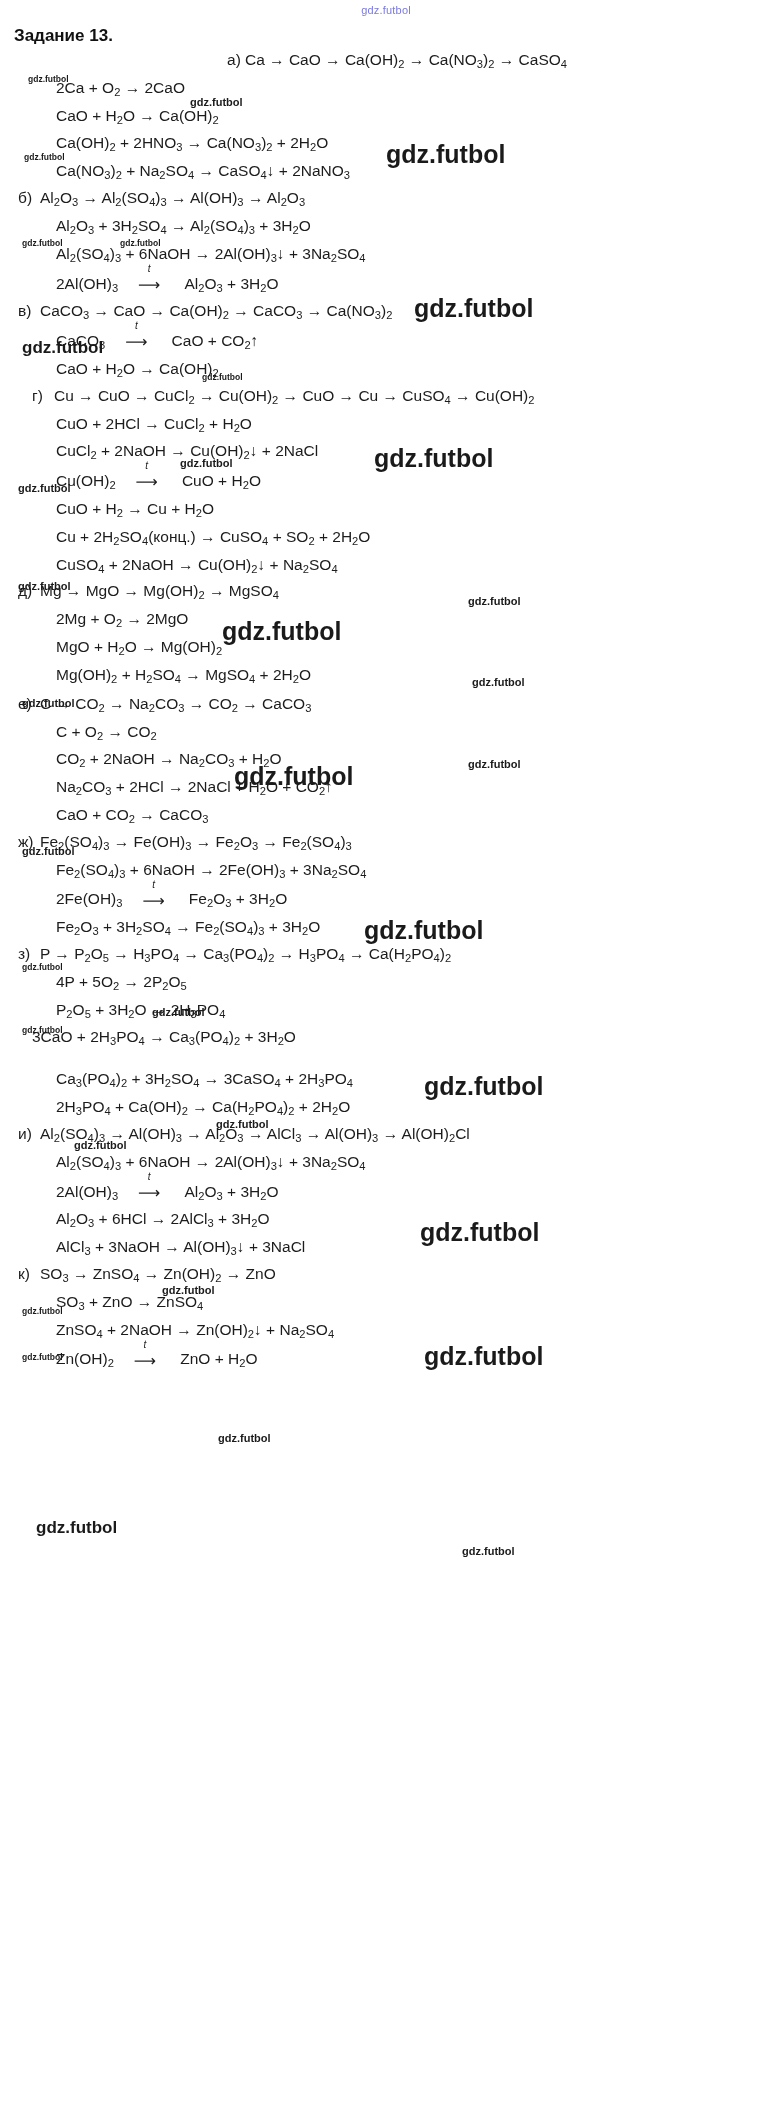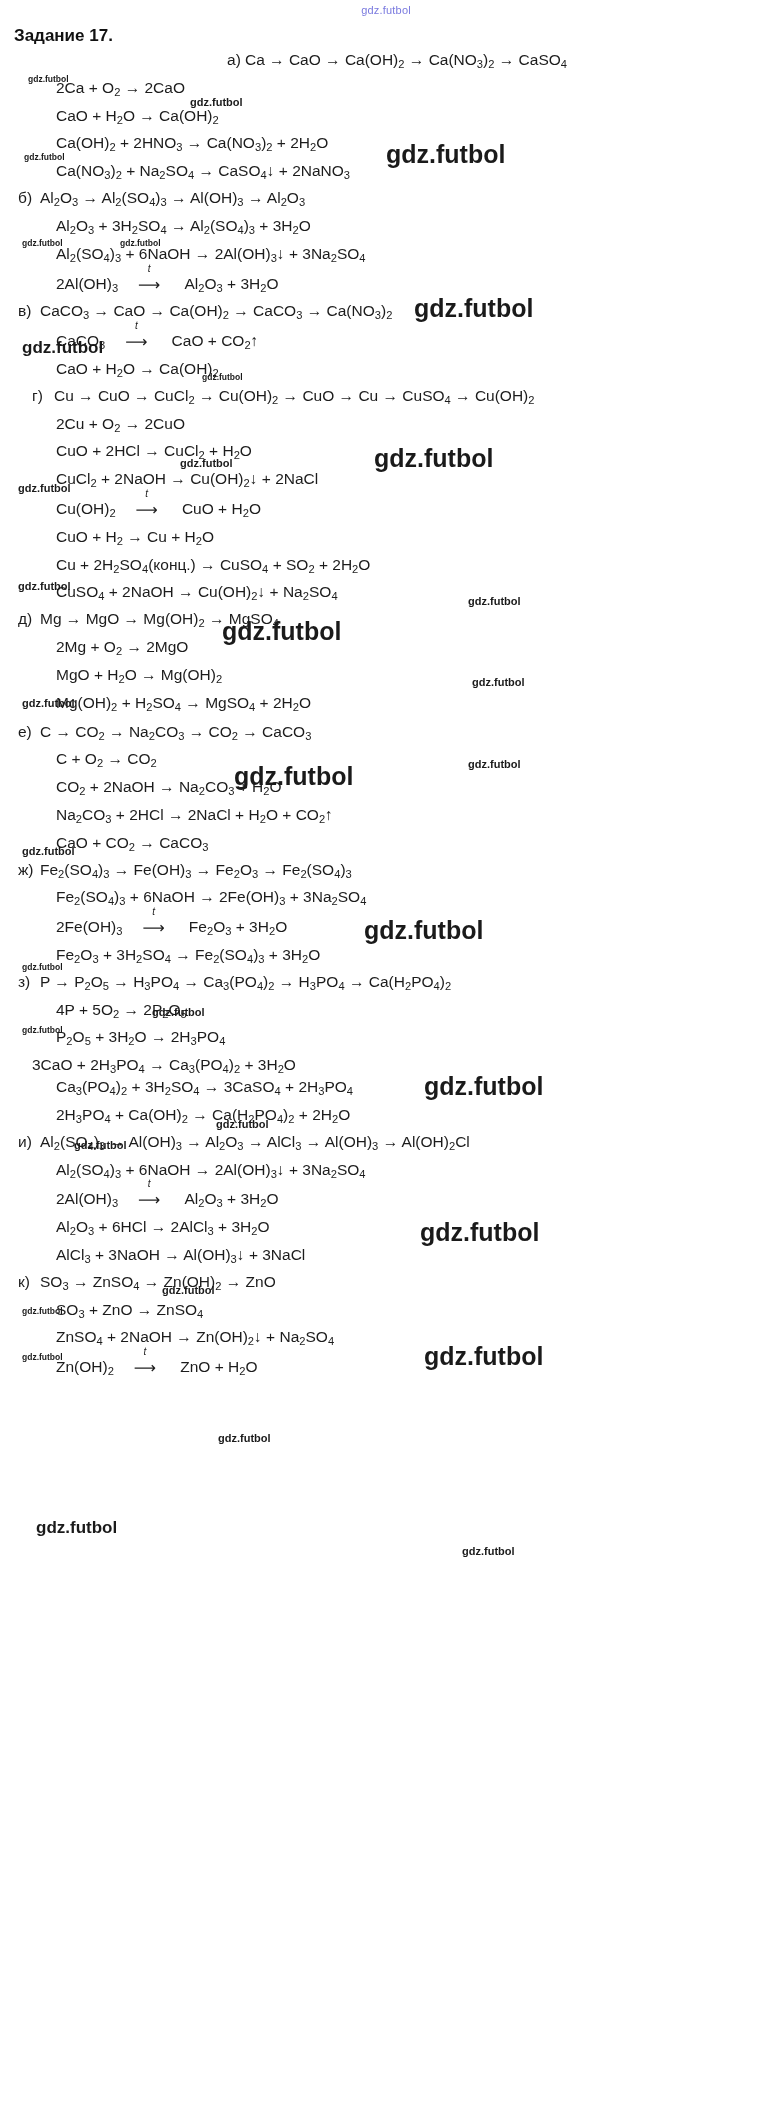--- a/index.html
+++ b/index.html
@@ -80,21 +80,21 @@
   .wm.sm{font-size:11px;font-weight:bold;}
   .wm.xs{font-size:8.5px;font-weight:bold;}
 </style>
 </head>
 <body>
 
 <div id="page">
 
   <div class="top-wm">gdz.futbol</div>
 
-  <div class="title">Задание 17.</div>
+  <div class="title">Задание 13.</div>
 
   <div id="content">
       <div class="block" style="margin-top: 2px;">
         <div class="line" style="margin-left: 18px; text-align: center;"><span class="lbl">а)</span>Ca → CaO → Ca(OH)<sub>2</sub> → Ca(NO<sub>3</sub>)<sub>2</sub> → CaSO<sub>4</sub></div>
         <div class="line" style="margin: 9px 0px 0px 56px;">2Ca + O<sub>2</sub> → 2CaO</div>
         <div class="line" style="margin: 9px 0px 0px 56px;">CaO + H<sub>2</sub>O → Ca(OH)<sub>2</sub></div>
         <div class="line" style="margin: 9px 0px 4px 56px;">Ca(OH)<sub>2</sub> + 2HNO<sub>3</sub> → Ca(NO<sub>3</sub>)<sub>2</sub> + 2H<sub>2</sub>O</div>
         <div class="line" style="margin: 9px 0px 0px 56px;">Ca(NO<sub>3</sub>)<sub>2</sub> + Na<sub>2</sub>SO<sub>4</sub> → CaSO<sub>4</sub>↓ + 2NaNO<sub>3</sub></div>
       </div>
       <div class="block" style="margin-top: 8px;">
@@ -103,21 +103,20 @@
         <div class="line" style="margin: 9px 0px 0px 56px;">Al<sub>2</sub>(SO<sub>4</sub>)<sub>3</sub> + 6NaOH → 2Al(OH)<sub>3</sub>↓ + 3Na<sub>2</sub>SO<sub>4</sub></div>
         <div class="line" style="margin: 11px 0px 9px 56px;">2Al(OH)<sub>3</sub><span class="arrow-t"><span class="t">t</span><span class="bar">⟶</span></span>&nbsp;Al<sub>2</sub>O<sub>3</sub> + 3H<sub>2</sub>O</div>
       </div>
       <div class="block" style="margin-top: 8px;">
         <div class="line" style="margin-left: 18px;"><span class="lbl">в)</span>CaCO<sub>3</sub> → CaO → Ca(OH)<sub>2</sub> → CaCO<sub>3</sub> → Ca(NO<sub>3</sub>)<sub>2</sub></div>
         <div class="line" style="margin: 11px 0px 9px 56px;">CaCO<sub>3</sub><span class="arrow-t"><span class="t">t</span><span class="bar">⟶</span></span>&nbsp;CaO + CO<sub>2</sub>↑</div>
         <div class="line" style="margin: 9px 0px 0px 56px;">CaO + H<sub>2</sub>O → Ca(OH)<sub>2</sub></div>
       </div>
       <div class="block" style="margin-top: 8px;">
         <div class="line" style="margin-left: 32px;"><span class="lbl">г)</span>Cu → CuO → CuCl<sub>2</sub> → Cu(OH)<sub>2</sub> → CuO → Cu → CuSO<sub>4</sub> → Cu(OH)<sub>2</sub></div>
-        <div class="line" style="margin: 9px 0px 0px 56px;">2Cu + O<sub>2</sub> → 2CuO</div>
         <div class="line" style="margin: 9px 0px 0px 56px;">CuO + 2HCl → CuCl<sub>2</sub> + H<sub>2</sub>O</div>
         <div class="line" style="margin: 9px 0px 0px 56px;">CuCl<sub>2</sub> + 2NaOH → Cu(OH)<sub>2</sub>↓ + 2NaCl</div>
         <div class="line" style="margin: 11px 0px 9px 56px;">Cu(OH)<sub>2</sub><span class="arrow-t"><span class="t">t</span><span class="bar">⟶</span></span>&nbsp;CuO + H<sub>2</sub>O</div>
         <div class="line" style="margin: 9px 0px 0px 56px;">CuO + H<sub>2</sub> → Cu + H<sub>2</sub>O</div>
         <div class="line" style="margin: 9px 0px 0px 56px;">Cu + 2H<sub>2</sub>SO<sub>4</sub>(конц.) → CuSO<sub>4</sub> + SO<sub>2</sub> + 2H<sub>2</sub>O</div>
         <div class="line" style="margin: 9px 6px 0px 56px;">CuSO<sub>4</sub> + 2NaOH → Cu(OH)<sub>2</sub>↓ + Na<sub>2</sub>SO<sub>4</sub></div>
       </div>
       <div class="block" style="margin-top: 8px;">
         <div class="line" style="margin-left: 18px;"><span class="lbl">д)</span>Mg → MgO → Mg(OH)<sub>2</sub> → MgSO<sub>4</sub></div>
         <div class="line" style="margin: 9px 0px 0px 56px;">2Mg + O<sub>2</sub> → 2MgO</div>
@@ -135,21 +134,21 @@
         <div class="line" style="margin-left: 18px;"><span class="lbl">ж)</span>Fe<sub>2</sub>(SO<sub>4</sub>)<sub>3</sub> → Fe(OH)<sub>3</sub> → Fe<sub>2</sub>O<sub>3</sub> → Fe<sub>2</sub>(SO<sub>4</sub>)<sub>3</sub></div>
         <div class="line" style="margin: 9px 0px 0px 56px;">Fe<sub>2</sub>(SO<sub>4</sub>)<sub>3</sub> + 6NaOH → 2Fe(OH)<sub>3</sub> + 3Na<sub>2</sub>SO<sub>4</sub></div>
         <div class="line" style="margin: 11px 0px 9px 56px;">2Fe(OH)<sub>3</sub><span class="arrow-t"><span class="t">t</span><span class="bar">⟶</span></span>&nbsp;Fe<sub>2</sub>O<sub>3</sub> + 3H<sub>2</sub>O</div>
         <div class="line" style="margin: 9px 0px 0px 56px;">Fe<sub>2</sub>O<sub>3</sub> + 3H<sub>2</sub>SO<sub>4</sub> → Fe<sub>2</sub>(SO<sub>4</sub>)<sub>3</sub> + 3H<sub>2</sub>O</div>
       </div>
       <div class="block" style="margin-top: 8px;">
         <div class="line" style="margin-left: 18px;"><span class="lbl">з)</span>P → P<sub>2</sub>O<sub>5</sub> → H<sub>3</sub>PO<sub>4</sub> → Ca<sub>3</sub>(PO<sub>4</sub>)<sub>2</sub> → H<sub>3</sub>PO<sub>4</sub> → Ca(H<sub>2</sub>PO<sub>4</sub>)<sub>2</sub></div>
         <div class="line" style="margin: 9px 0px 0px 56px;">4P + 5O<sub>2</sub> → 2P<sub>2</sub>O<sub>5</sub></div>
         <div class="line" style="margin: 9px 0px 0px 56px;">P<sub>2</sub>O<sub>5</sub> + 3H<sub>2</sub>O → 2H<sub>3</sub>PO<sub>4</sub></div>
         <div class="line" style="margin: 9px 0px 0px 32px;">3CaO + 2H<sub>3</sub>PO<sub>4</sub> → Ca<sub>3</sub>(PO<sub>4</sub>)<sub>2</sub> + 3H<sub>2</sub>O</div>
-        <div class="line" style="margin: 3px 0px 0px 56px;">Ca<sub>3</sub>(PO<sub>4</sub>)<sub>2</sub> + 3H<sub>2</sub>SO<sub>4</sub> → 3CaSO<sub>4</sub> + 2H<sub>3</sub>PO<sub>4</sub></div>
+        <div class="line" style="margin: 23px 0px 0px 56px;">Ca<sub>3</sub>(PO<sub>4</sub>)<sub>2</sub> + 3H<sub>2</sub>SO<sub>4</sub> → 3CaSO<sub>4</sub> + 2H<sub>3</sub>PO<sub>4</sub></div>
         <div class="line" style="margin: 9px 0px 0px 56px;">2H<sub>3</sub>PO<sub>4</sub> + Ca(OH)<sub>2</sub> → Ca(H<sub>2</sub>PO<sub>4</sub>)<sub>2</sub> + 2H<sub>2</sub>O</div>
       </div>
       <div class="block" style="margin-top: 8px;">
         <div class="line" style="margin-left: 18px;"><span class="lbl">и)</span>Al<sub>2</sub>(SO<sub>4</sub>)<sub>3</sub> → Al(OH)<sub>3</sub> → Al<sub>2</sub>O<sub>3</sub> → AlCl<sub>3</sub> → Al(OH)<sub>3</sub> → Al(OH)<sub>2</sub>Cl</div>
         <div class="line" style="margin: 9px 0px 0px 56px;">Al<sub>2</sub>(SO<sub>4</sub>)<sub>3</sub> + 6NaOH → 2Al(OH)<sub>3</sub>↓ + 3Na<sub>2</sub>SO<sub>4</sub></div>
         <div class="line" style="margin: 11px 0px 9px 56px;">2Al(OH)<sub>3</sub><span class="arrow-t"><span class="t">t</span><span class="bar">⟶</span></span>&nbsp;Al<sub>2</sub>O<sub>3</sub> + 3H<sub>2</sub>O</div>
         <div class="line" style="margin: 9px 0px 0px 56px;">Al<sub>2</sub>O<sub>3</sub> + 6HCl → 2AlCl<sub>3</sub> + 3H<sub>2</sub>O</div>
         <div class="line" style="margin: 9px 0px 0px 56px;">AlCl<sub>3</sub> + 3NaOH → Al(OH)<sub>3</sub>↓ + 3NaCl</div>
       </div>
       <div class="block" style="margin-top: 8px;">

